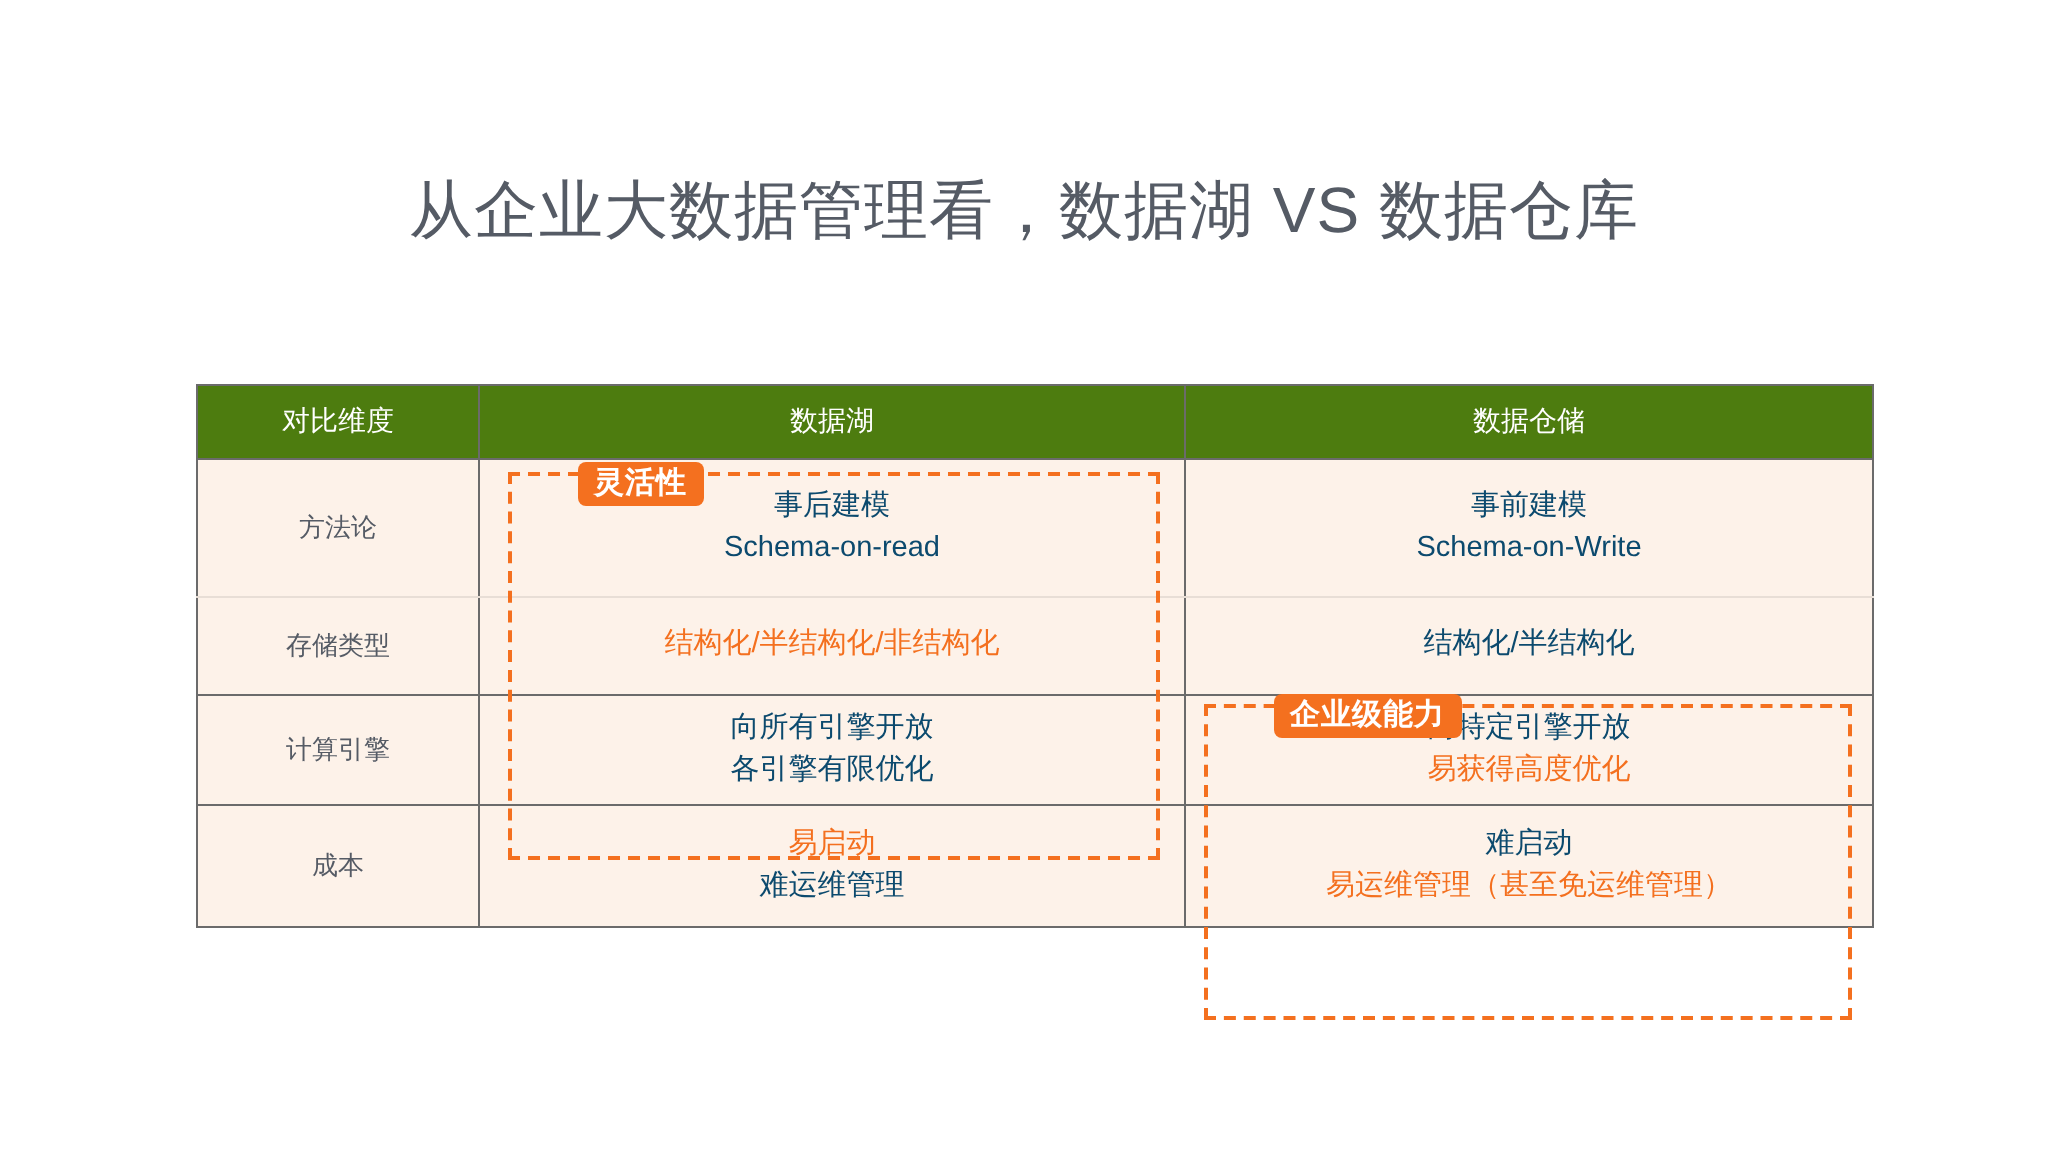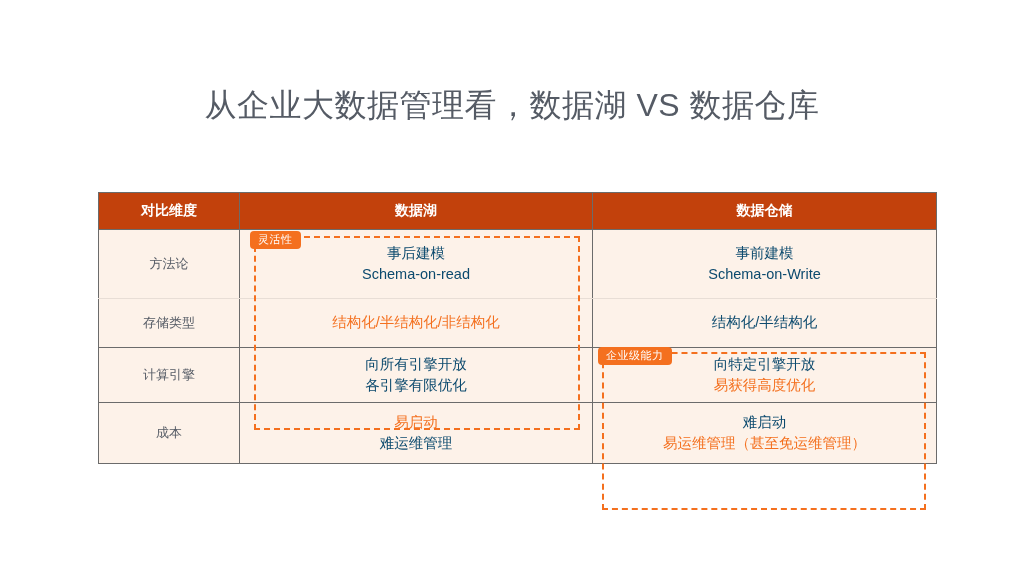--- a/index.html
+++ b/index.html
@@ -42,24 +42,24 @@
     border: 1px solid #6b6b6b;
     padding: 0;
     vertical-align: middle;
     text-align: center;
   }
   .col-dim   { width: 140px; }
   .col-lake  { width: 352px; }
   .col-wh    { width: 343px; }
 
   thead th {
-    background: #c2410c;
+    background: #4d7c0f;
     color: #ffffff;
     font-size: 14px;
-    font-weight: bold;
+    font-weight: normal;
     height: 36px;
     border-color: #f4701f;
     border-bottom-color: #6b6b6b;
   }
   thead th.col-dim { border-left-color: #6b6b6b; border-top-color:#6b6b6b;}
   thead th.col-wh  { border-right-color: #6b6b6b; border-top-color:#6b6b6b;}
   thead th.col-lake{ border-top-color:#6b6b6b; }
 
   tbody td {
     background: #fdf2e9;
@@ -106,28 +106,29 @@
     top: 352px;
     width: 324px;
     height: 158px;
   }
 
   
   .badge {
     position: absolute;
     background: #f4701f;
     color: #ffffff;
-    font-size: 11px;
-    font-weight: normal;
+    font-size: 15px;
+    font-weight: bold;
     letter-spacing: 0.5px;
     padding: 3px 8px 4px 8px;
     border-radius: 4px;
     z-index: 7;
     white-space: nowrap;
     line-height: 1;
+    margin-left: 39px;
   }
   #badge-flex { left: 250px; top: 231px; }
   #badge-ent  { left: 598px; top: 347px; }
 </style>
 </head>
 <body>
 
 <div class="slide-title">从企业大数据管理看，数据湖 VS 数据仓库</div>
 
 <table class="cmp-table">

